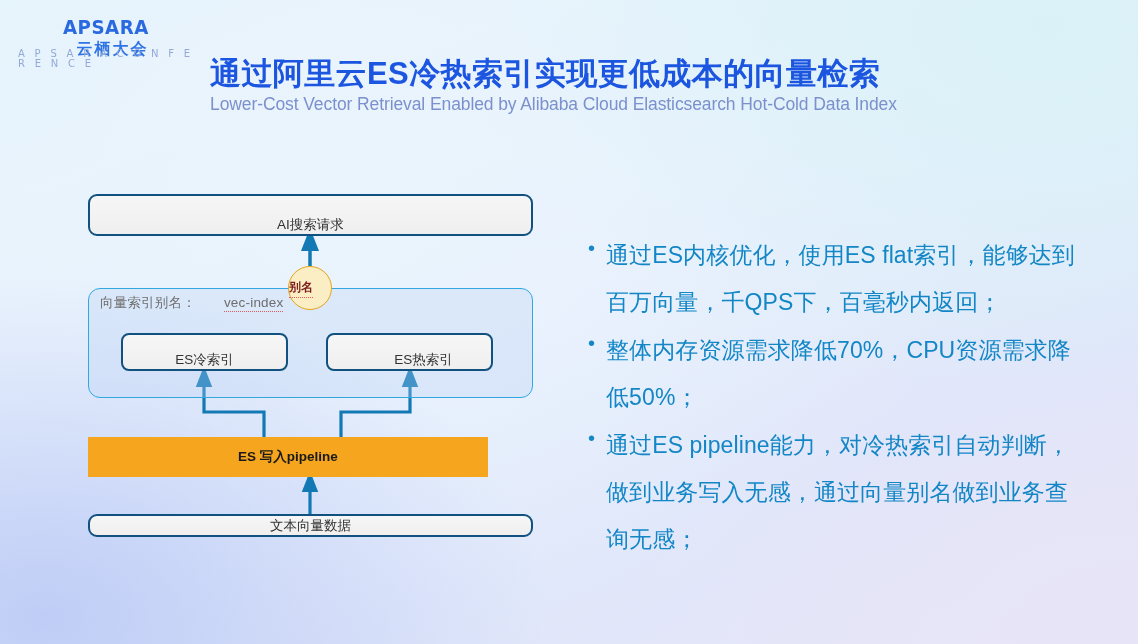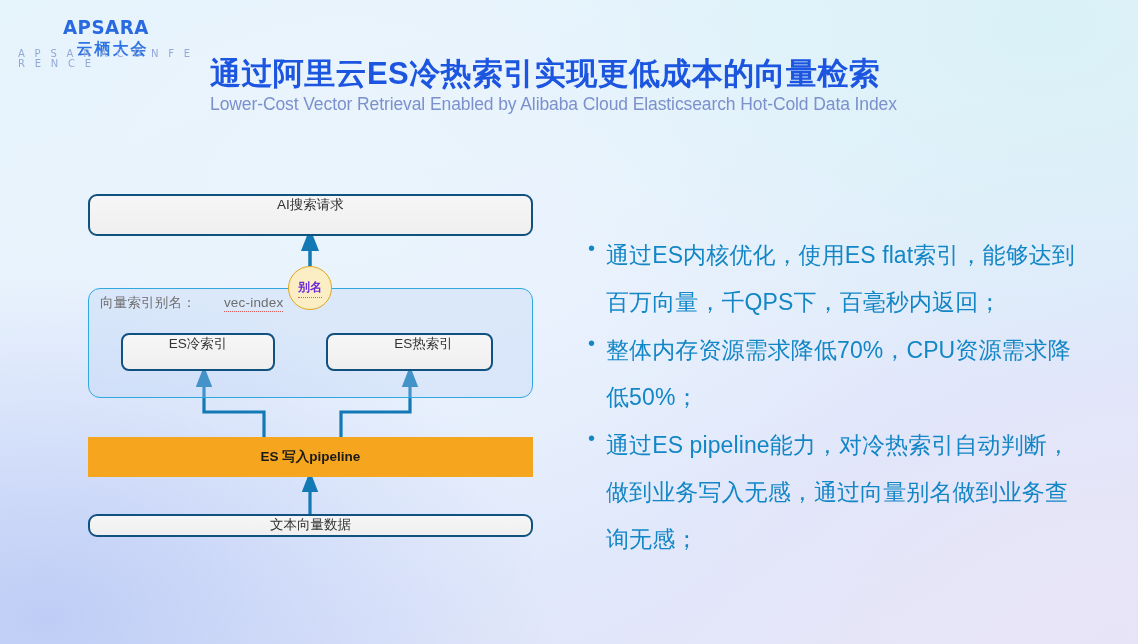--- a/index.html
+++ b/index.html
@@ -101,36 +101,36 @@
   }
   #diagram > * { pointer-events: auto; }
 
   .node-box {
     position: absolute;
     box-sizing: border-box;
     border: 2.5px solid #11517f;
     border-radius: 9px;
     background: linear-gradient(180deg, #f6f6f6 0%, #efefef 100%);
     display: flex;
-    align-items: flex-start;
+    align-items: flex-end;
     justify-content: center;
     color: #333333;
     font-size: 13.5px;
   }
 
   #box-ai-request {
     left: 88px;
     top: 194px;
     width: 445px;
     height: 42px;
   }
   #box-cold-index {
     left: 121px;
     top: 333px;
-    width: 154px;
+    width: 167px;
     height: 38px;
     border-radius: 8px;
   }
   #box-hot-index {
     left: 326px;
     top: 333px;
     width: 167px;
     height: 38px;
     border-radius: 8px;
     padding-left: 28px;
@@ -139,21 +139,21 @@
     left: 88px;
     top: 514px;
     width: 445px;
     height: 23px;
   }
 
   #box-pipeline {
     position: absolute;
     left: 88px;
     top: 437px;
-    width: 445px;
+    width: 400px;
     height: 40px;
     background: #f5a51e;
     display: flex;
     align-items: center;
     justify-content: center;
     color: #1a1a1a;
     font-size: 13.5px;
     font-weight: bold;
   }
 
@@ -189,24 +189,23 @@
     left: 288px;
     top: 266px;
     width: 44px;
     height: 44px;
     box-sizing: border-box;
     border: 1.6px solid #e3a51b;
     border-radius: 50%;
     background: #fbeec4;
     display: flex;
     align-items: center;
-    justify-content: center;
     font-size: 12px;
     font-weight: bold;
-    color: #6d28d9;
+    color: #7f1d1d;
     z-index: 5;
   }
   #alias-circle span {
     border-bottom: 1.4px dotted #e25a5a;
     padding-bottom: 1px;
   }
 
   
   #bullets {
     position: absolute;

